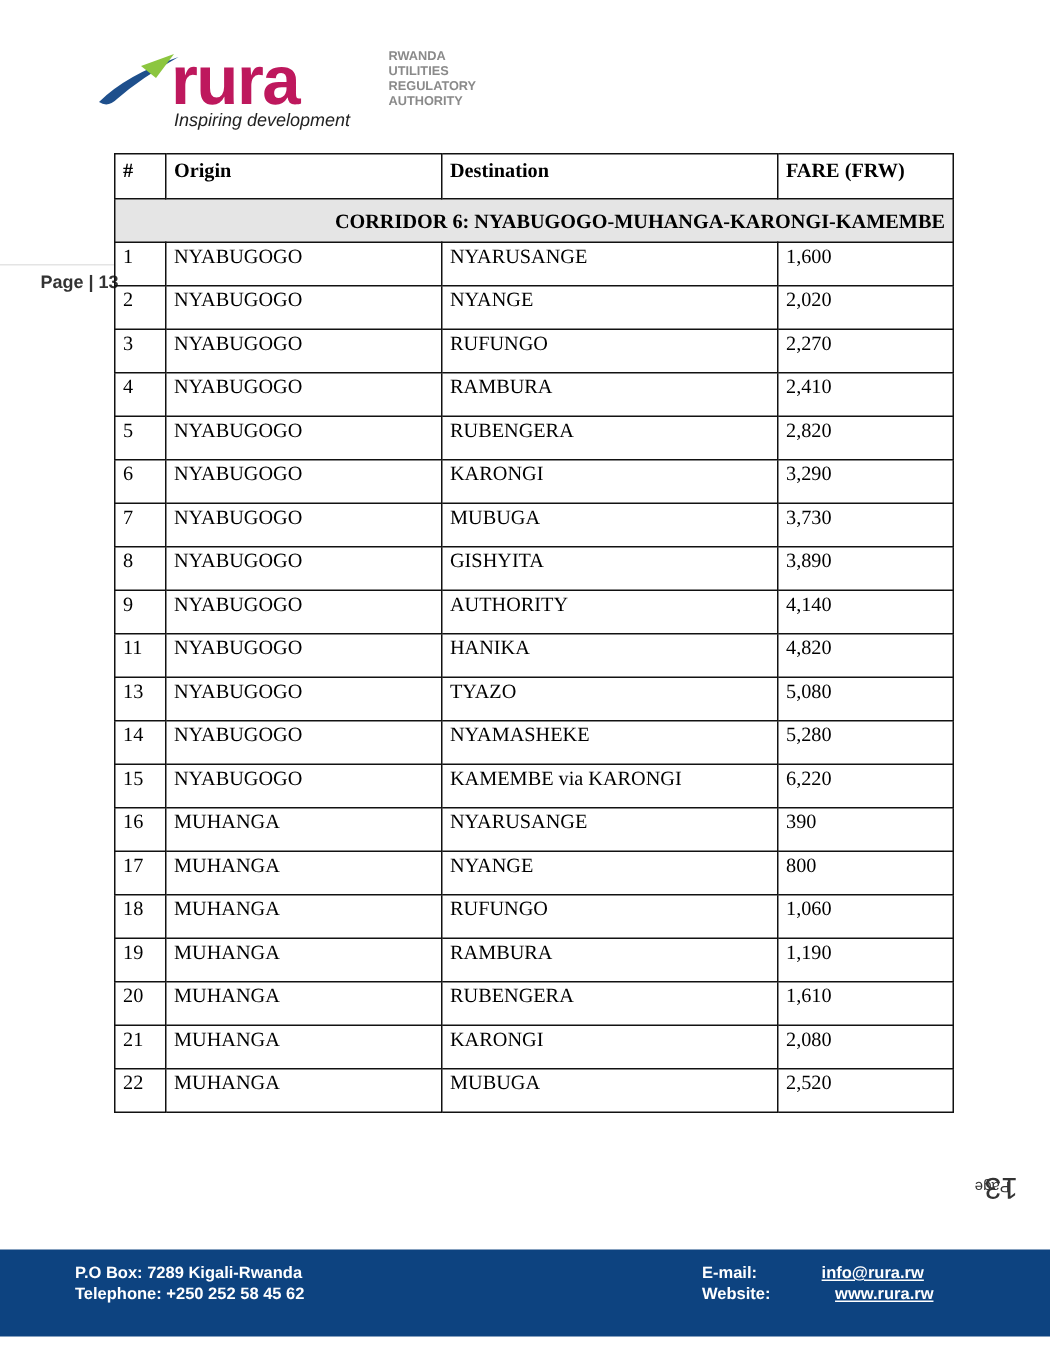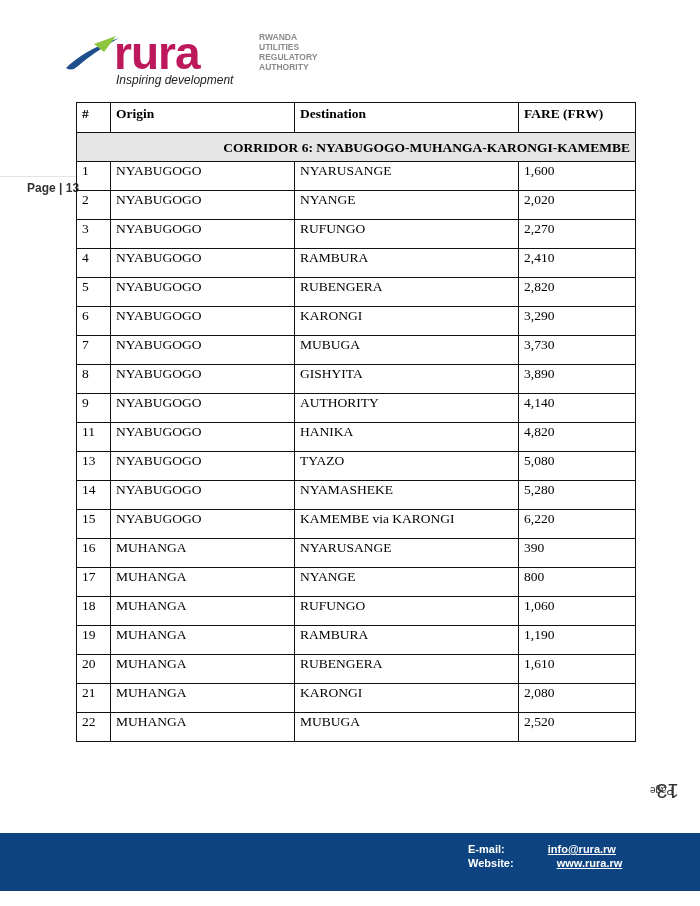--- a/index.html
+++ b/index.html
@@ -184,17 +184,21 @@
 </table>
 
 <div class="vert-page">
   <span>
       <span class="vp-small">Page</span>
       <span class="vp-big">13</span>
     </span>
 </div>
 
 <div class="footer">
+  <div class="f-left">
+    <div>P.O Box: 7289 Kigali-Rwanda</div>
+    <div>Telephone: +250 252 58 45 62</div>
+  </div>
   <div class="f-right">
     <div><span>E-mail: </span><a>info@rura.rw</a></div>
     <div><span>Website: </span><a>www.rura.rw</a></div>
   </div>
 </div>
 
 </body></html>

